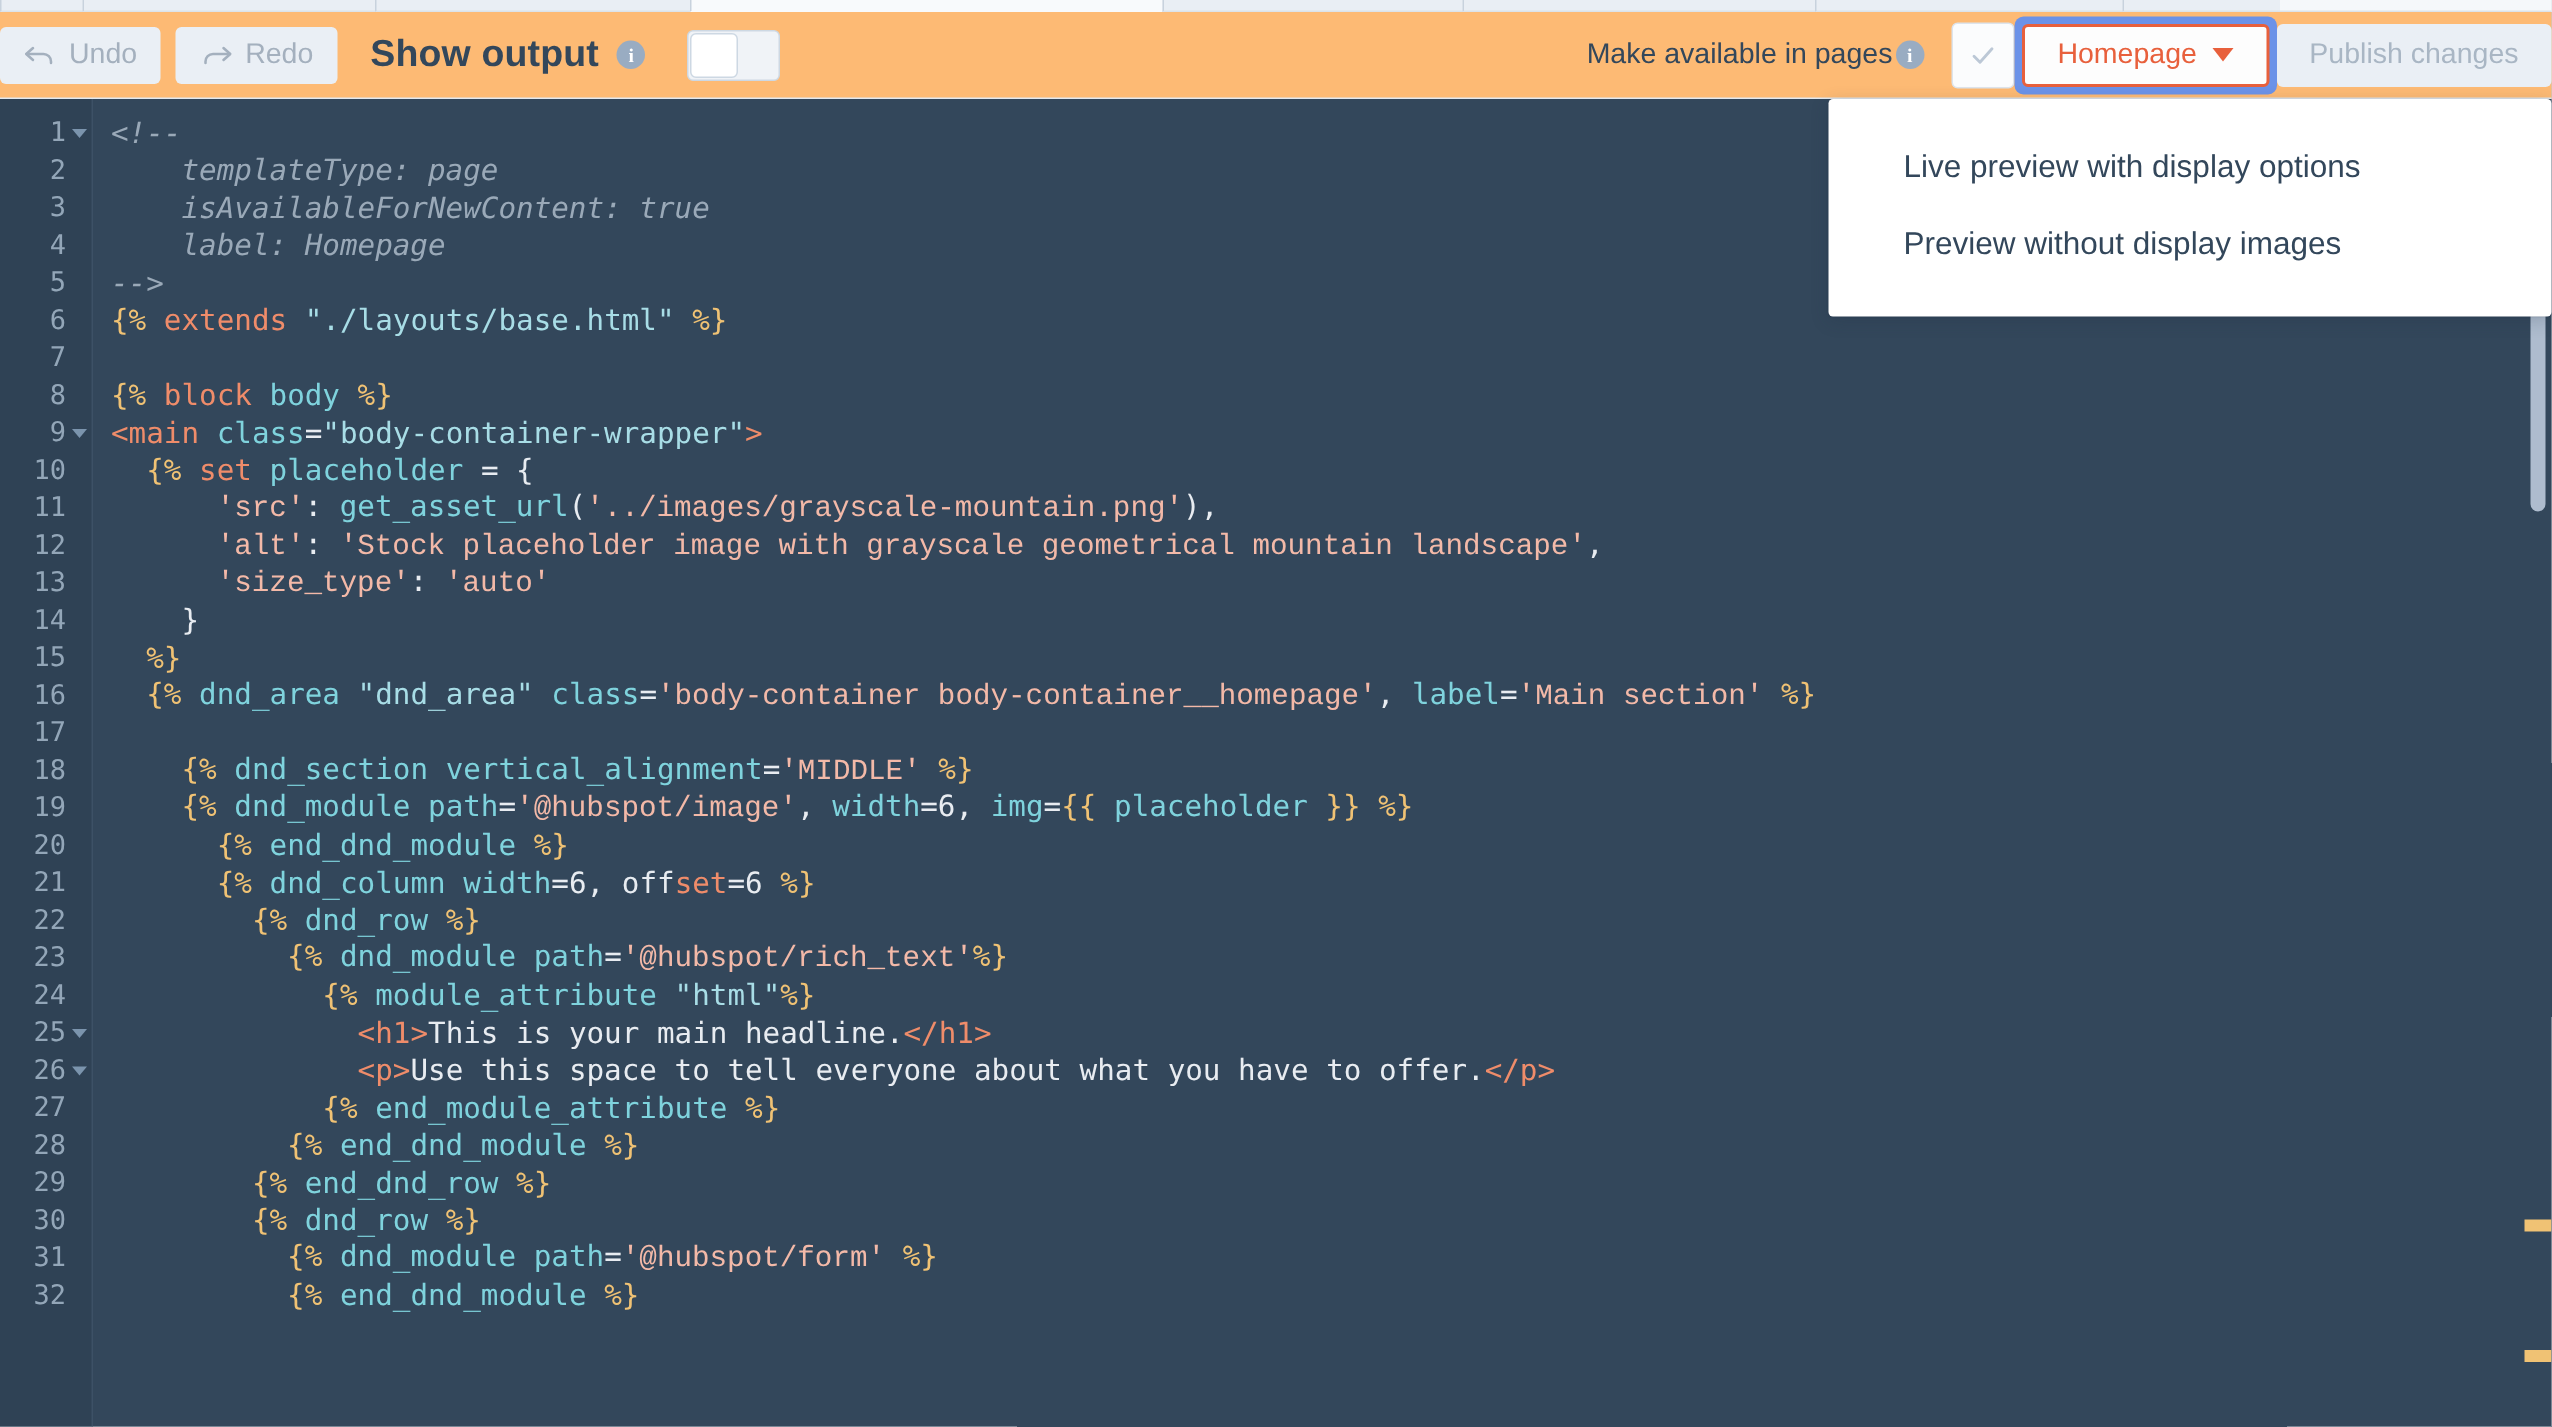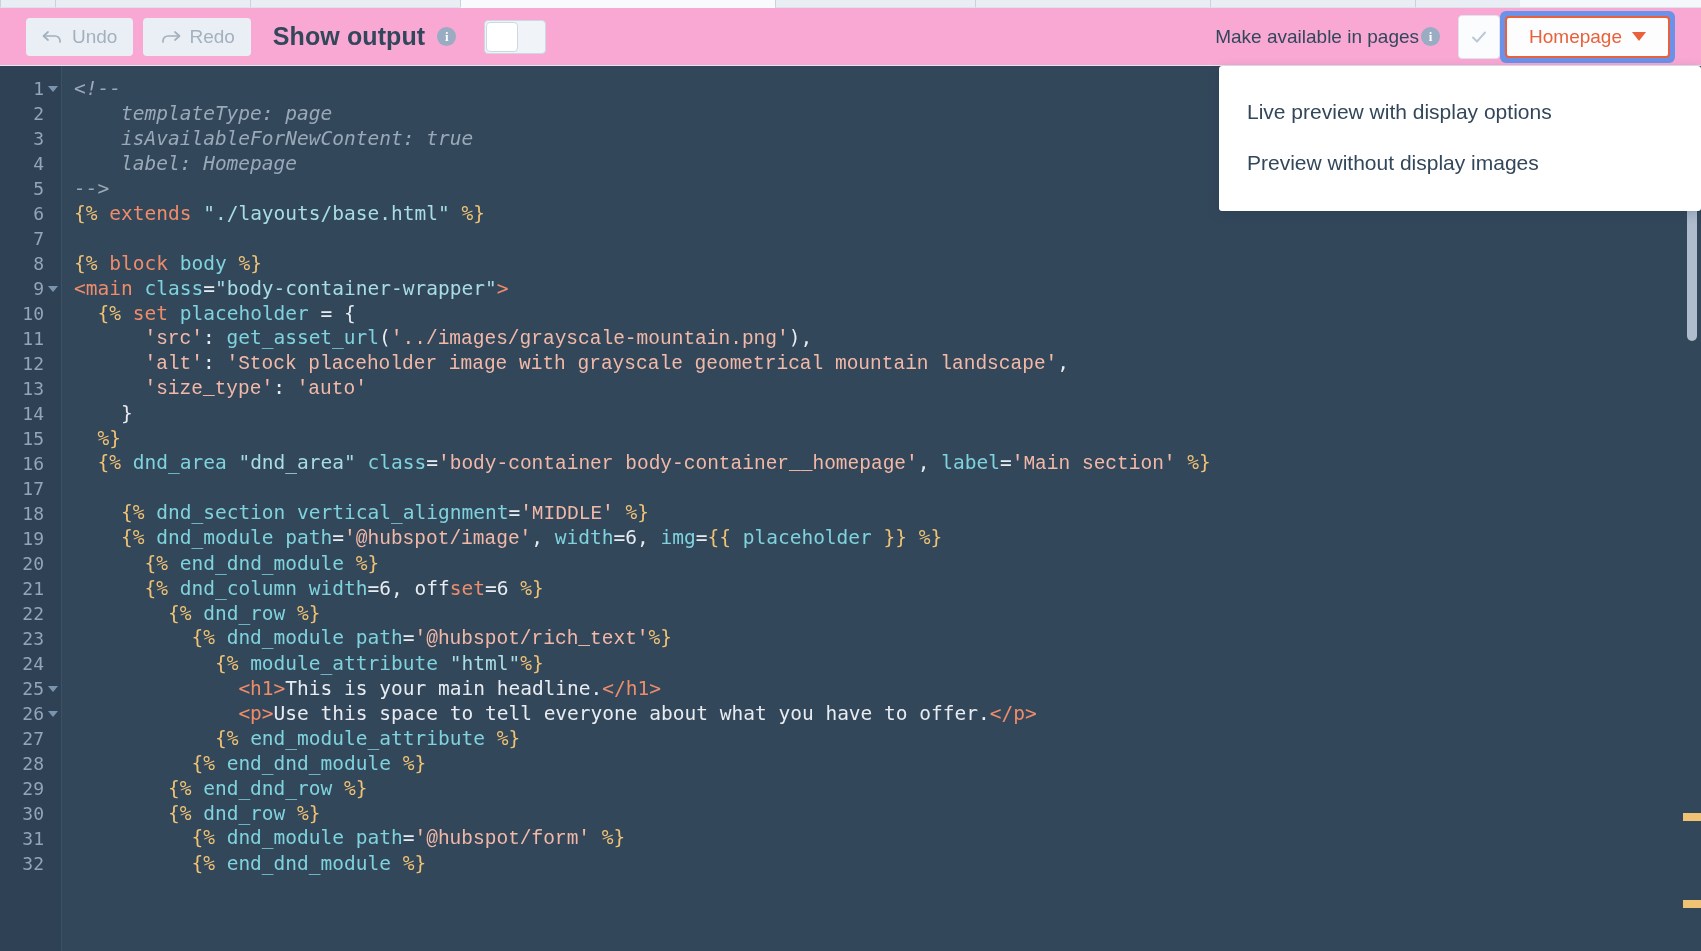--- a/index.html
+++ b/index.html
@@ -25,25 +25,25 @@
     border-bottom: 1px solid #dce3ea;
     background: #e9eef4;
   }
   .tabstrip .tab.active { background: #f8fafc; border-bottom-color: #f8fafc; }
   .tabstrip .tabfill { flex: 1 1 auto; border-bottom: 1px solid #dce3ea; background:#f5f8fa;}
 
   
   .toolbar {
     position: absolute; top: 8px; left: 0;
     width: 1701px; height: 58px;
-    background: #f9a8d4;
+    background: #fdba74;
     border-bottom: 1px solid #e2e8ef;
     display: flex;
     align-items: center;
-    padding: 0 26px;
+    padding: 0 0;
     z-index: 5;
   }
   .tb-left { display: flex; align-items: center; gap: 10px; }
   .tb-spacer { flex: 1 1 auto; }
   .tb-right { display: flex; align-items: center; }
 
   .btn-ghost {
     display: inline-flex; align-items: center; gap: 8px;
     height: 38px; padding: 0 16px;
     background: #eaeff5;
@@ -149,20 +149,21 @@
     padding: 20px 0 22px 0;
     z-index: 20;
   }
   .dd-item {
     padding: 12px 0 12px 28px;
     font-size: 21px;
     color: #33475b;
     font-family: "Liberation Sans", sans-serif;
     line-height: 1.3;
     white-space: nowrap;
+    margin-left: 22px;
   }
 
   
   .editor {
     position: absolute;
     top: 66px; left: 0;
     width: 1701px; height: 885px;
     background: #33475b;
     overflow: hidden;
   }
@@ -291,20 +292,23 @@
       </svg>
     </div>
 
     <div class="preview-wrap">
       <button class="preview-btn">
         <span>Homepage</span>
         <span class="caret-down"></span>
       </button>
     </div>
 
+    <button class="publish-btn">
+      <span>Publish changes</span>
+    </button>
   </div>
 </div>
 
 <div class="editor">
   <div class="gutter"></div>
   <div class="codearea" id="codearea"><div class="row"><span class="ln">1</span><span class="fold"><span class="tri"></span></span><span class="code"><span class="t-com">&lt;!--</span></span></div><div class="row"><span class="ln">2</span><span class="fold"></span><span class="code"><span class="t-com">    templateType: page</span></span></div><div class="row"><span class="ln">3</span><span class="fold"></span><span class="code"><span class="t-com">    isAvailableForNewContent: true</span></span></div><div class="row"><span class="ln">4</span><span class="fold"></span><span class="code"><span class="t-com">    label: Homepage</span></span></div><div class="row"><span class="ln">5</span><span class="fold"></span><span class="code"><span class="t-com">--&gt;</span></span></div><div class="row"><span class="ln">6</span><span class="fold"></span><span class="code"><span class="t-brace">{% </span><span class="t-kw">extends</span><span class="t-txt"> </span><span class="t-str2">"./layouts/base.html"</span><span class="t-brace"> %}</span></span></div><div class="row"><span class="ln">7</span><span class="fold"></span><span class="code"><span class="t-txt"></span></span></div><div class="row"><span class="ln">8</span><span class="fold"></span><span class="code"><span class="t-brace">{% </span><span class="t-kw">block</span><span class="t-txt"> </span><span class="t-name">body</span><span class="t-brace"> %}</span></span></div><div class="row"><span class="ln">9</span><span class="fold"><span class="tri"></span></span><span class="code"><span class="t-tag">&lt;main </span><span class="t-attr">class</span><span class="t-txt">=</span><span class="t-str2">"body-container-wrapper"</span><span class="t-tag">&gt;</span></span></div><div class="row"><span class="ln">10</span><span class="fold"></span><span class="code"><span class="t-txt">  </span><span class="t-brace">{% </span><span class="t-kw">set</span><span class="t-txt"> </span><span class="t-name">placeholder</span><span class="t-txt"> = {</span></span></div><div class="row"><span class="ln">11</span><span class="fold"></span><span class="code"><span class="t-txt">      </span><span class="t-str">'src'</span><span class="t-txt">: </span><span class="t-name">get_asset_url</span><span class="t-txt">(</span><span class="t-str">'../images/grayscale-mountain.png'</span><span class="t-txt">),</span></span></div><div class="row"><span class="ln">12</span><span class="fold"></span><span class="code"><span class="t-txt">      </span><span class="t-str">'alt'</span><span class="t-txt">: </span><span class="t-str">'Stock placeholder image with grayscale geometrical mountain landscape'</span><span class="t-txt">,</span></span></div><div class="row"><span class="ln">13</span><span class="fold"></span><span class="code"><span class="t-txt">      </span><span class="t-str">'size_type'</span><span class="t-txt">: </span><span class="t-str">'auto'</span></span></div><div class="row"><span class="ln">14</span><span class="fold"></span><span class="code"><span class="t-txt">    }</span></span></div><div class="row"><span class="ln">15</span><span class="fold"></span><span class="code"><span class="t-brace">  %}</span></span></div><div class="row"><span class="ln">16</span><span class="fold"></span><span class="code"><span class="t-txt">  </span><span class="t-brace">{% </span><span class="t-name">dnd_area</span><span class="t-txt"> </span><span class="t-str2">"dnd_area"</span><span class="t-txt"> </span><span class="t-attr">class</span><span class="t-txt">=</span><span class="t-str">'body-container body-container__homepage'</span><span class="t-txt">, </span><span class="t-attr">label</span><span class="t-txt">=</span><span class="t-str">'Main section'</span><span class="t-brace"> %}</span></span></div><div class="row"><span class="ln">17</span><span class="fold"></span><span class="code"><span class="t-txt"></span></span></div><div class="row"><span class="ln">18</span><span class="fold"></span><span class="code"><span class="t-txt">    </span><span class="t-brace">{% </span><span class="t-name">dnd_section</span><span class="t-txt"> </span><span class="t-attr">vertical_alignment</span><span class="t-txt">=</span><span class="t-str">'MIDDLE'</span><span class="t-brace"> %}</span></span></div><div class="row"><span class="ln">19</span><span class="fold"></span><span class="code"><span class="t-txt">    </span><span class="t-brace">{% </span><span class="t-name">dnd_module</span><span class="t-txt"> </span><span class="t-attr">path</span><span class="t-txt">=</span><span class="t-str">'@hubspot/image'</span><span class="t-txt">, </span><span class="t-attr">width</span><span class="t-txt">=6, </span><span class="t-attr">img</span><span class="t-txt">=</span><span class="t-brace">{{</span><span class="t-txt"> </span><span class="t-name">placeholder</span><span class="t-txt"> </span><span class="t-brace">}} %}</span></span></div><div class="row"><span class="ln">20</span><span class="fold"></span><span class="code"><span class="t-txt">      </span><span class="t-brace">{% </span><span class="t-name">end_dnd_module</span><span class="t-brace"> %}</span></span></div><div class="row"><span class="ln">21</span><span class="fold"></span><span class="code"><span class="t-txt">      </span><span class="t-brace">{% </span><span class="t-name">dnd_column</span><span class="t-txt"> </span><span class="t-attr">width</span><span class="t-txt">=6, </span><span class="t-txt">off</span><span class="t-kw">set</span><span class="t-txt">=6</span><span class="t-brace"> %}</span></span></div><div class="row"><span class="ln">22</span><span class="fold"></span><span class="code"><span class="t-txt">        </span><span class="t-brace">{% </span><span class="t-name">dnd_row</span><span class="t-brace"> %}</span></span></div><div class="row"><span class="ln">23</span><span class="fold"></span><span class="code"><span class="t-txt">          </span><span class="t-brace">{% </span><span class="t-name">dnd_module</span><span class="t-txt"> </span><span class="t-attr">path</span><span class="t-txt">=</span><span class="t-str">'@hubspot/rich_text'</span><span class="t-brace">%}</span></span></div><div class="row"><span class="ln">24</span><span class="fold"></span><span class="code"><span class="t-txt">            </span><span class="t-brace">{% </span><span class="t-name">module_attribute</span><span class="t-txt"> </span><span class="t-str2">"html"</span><span class="t-brace">%}</span></span></div><div class="row"><span class="ln">25</span><span class="fold"><span class="tri"></span></span><span class="code"><span class="t-txt">              </span><span class="t-tag">&lt;h1&gt;</span><span class="t-txt">This is your main headline.</span><span class="t-tag">&lt;/h1&gt;</span></span></div><div class="row"><span class="ln">26</span><span class="fold"><span class="tri"></span></span><span class="code"><span class="t-txt">              </span><span class="t-tag">&lt;p&gt;</span><span class="t-txt">Use this space to tell everyone about what you have to offer.</span><span class="t-tag">&lt;/p&gt;</span></span></div><div class="row"><span class="ln">27</span><span class="fold"></span><span class="code"><span class="t-txt">            </span><span class="t-brace">{% </span><span class="t-name">end_module_attribute</span><span class="t-brace"> %}</span></span></div><div class="row"><span class="ln">28</span><span class="fold"></span><span class="code"><span class="t-txt">          </span><span class="t-brace">{% </span><span class="t-name">end_dnd_module</span><span class="t-brace"> %}</span></span></div><div class="row"><span class="ln">29</span><span class="fold"></span><span class="code"><span class="t-txt">        </span><span class="t-brace">{% </span><span class="t-name">end_dnd_row</span><span class="t-brace"> %}</span></span></div><div class="row"><span class="ln">30</span><span class="fold"></span><span class="code"><span class="t-txt">        </span><span class="t-brace">{% </span><span class="t-name">dnd_row</span><span class="t-brace"> %}</span></span></div><div class="row"><span class="ln">31</span><span class="fold"></span><span class="code"><span class="t-txt">          </span><span class="t-brace">{% </span><span class="t-name">dnd_module</span><span class="t-txt"> </span><span class="t-attr">path</span><span class="t-txt">=</span><span class="t-str">'@hubspot/form'</span><span class="t-brace"> %}</span></span></div><div class="row"><span class="ln">32</span><span class="fold"></span><span class="code"><span class="t-txt">          </span><span class="t-brace">{% </span><span class="t-name">end_dnd_module</span><span class="t-brace"> %}</span></span></div></div>
   <div class="vscroll" id="vscroll" style="top: 0px; height: 275px;"></div>
 <div class="marker" style="top: 747px;"></div>
     <div class="marker" style="top: 834px;"></div>
   </div>

